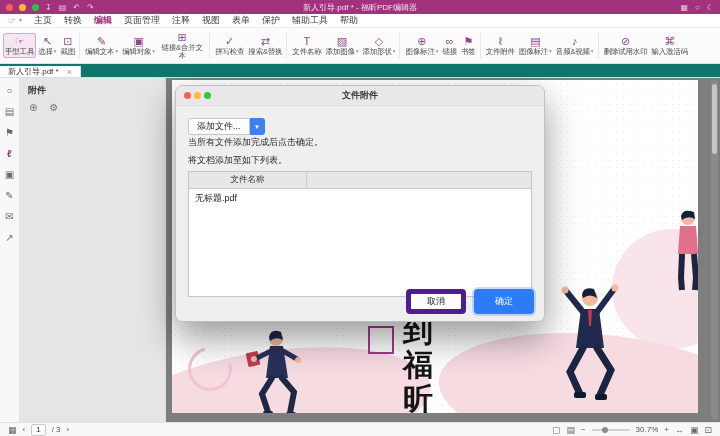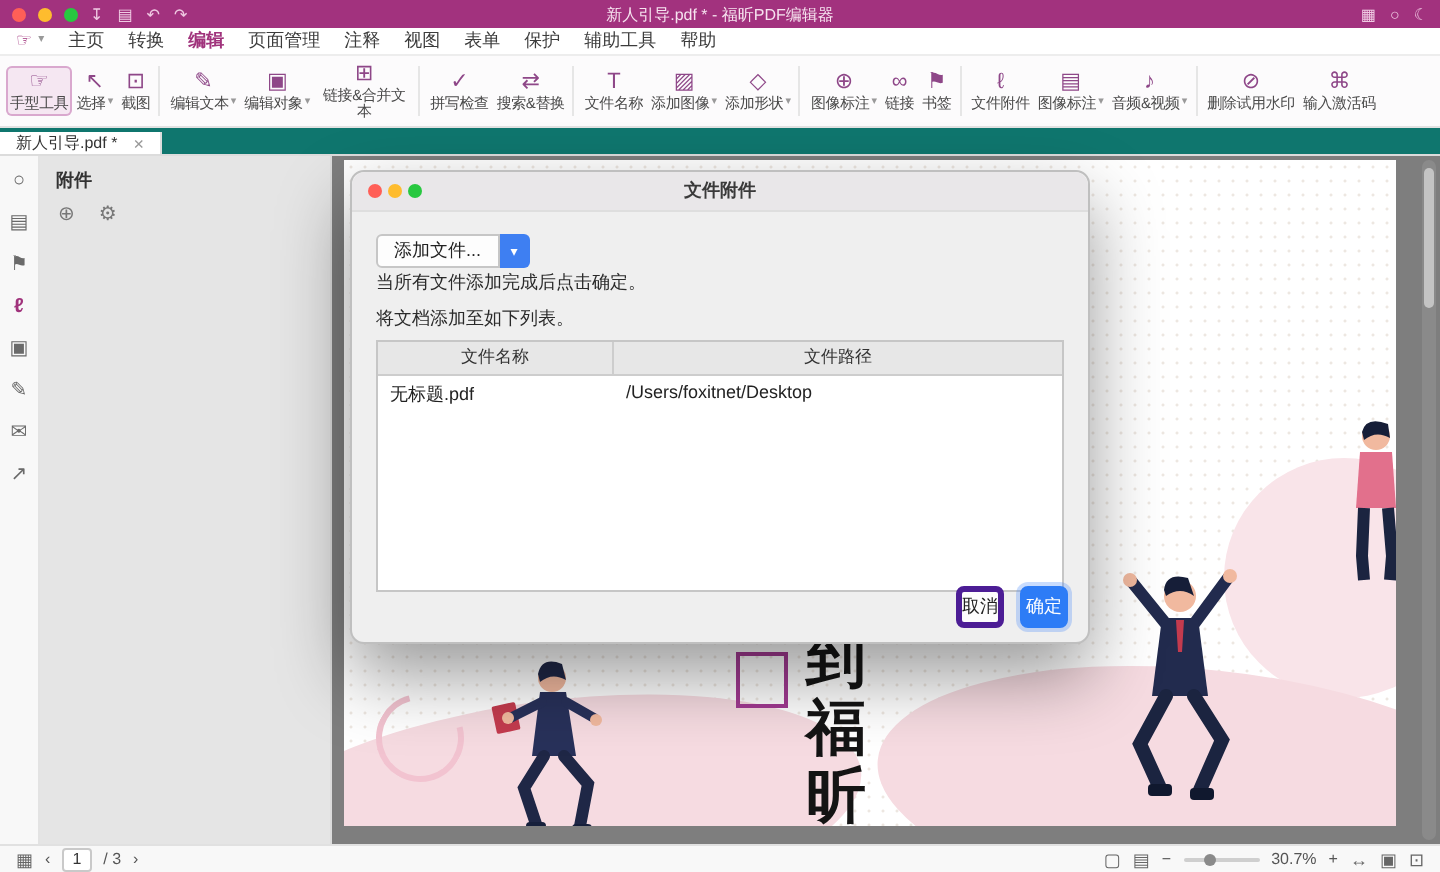--- a/index.html
+++ b/index.html
@@ -80,21 +80,21 @@
   .addfile{font-size:9px;padding:0 8px;background:#FDFDFD;border:1px solid #C6C6C6;border-radius:3px 0 0 3px;color:#222;font-family:inherit;}
   .addcaret{width:15px;background:#3E7FF2;color:#fff;border-radius:0 3px 3px 0;display:flex;align-items:center;justify-content:center;font-size:7px;}
   .hint{font-size:9px;color:#2A2A2A;margin-top:6px;line-height:1.3;}
   .attach-table{margin-top:5px;border:1px solid #C6C6C6;background:#fff;height:126px;overflow:hidden;}
   .thead{display:grid;grid-template-columns:118px 1fr;background:#E7E7E7;border-bottom:1px solid #CDCDCD;}
   .thead span{font-size:8.5px;color:#333;text-align:center;padding:2px 4px;}
   .thead span:first-child{border-right:1px solid #CDCDCD;}
   .trow{display:grid;grid-template-columns:118px 1fr;font-size:9px;color:#222;}
   .trow span{padding:3px 6px;white-space:nowrap;overflow:hidden;}
   .dlg-buttons{position:absolute;right:10px;bottom:8px;display:flex;gap:8px;}
-  .btn{font-size:9px;padding:2px 0;border-radius:4px;border:3px solid #4c1d95;background:#FDFDFD;color:#222;font-family:inherit;line-height:1.2;}
+  .btn{font-size:9px;padding:2px 16px;border-radius:4px;border:5px solid #4c1d95;background:#FDFDFD;color:#222;font-family:inherit;line-height:1.2;}
   .btn.ok{background:#2D7CF6;border-color:#2D7CF6;color:#fff;box-shadow:0 0 0 2px rgba(77,139,247,0.3);}
 
   
   .statusbar{position:absolute;left:0;right:0;bottom:0;height:14px;background:#F8F8F8;border-top:1px solid #E1E1E1;
     display:flex;align-items:center;justify-content:space-between;padding:0 8px;}
   .sb-left,.sb-right{display:flex;align-items:center;gap:6px;}
   .sb-ic{font-size:9px;line-height:10px;color:#666;}
   .sb-txt{font-size:8px;color:#555;}
   .pagebox{border:1px solid #C9C9C9;background:#fff;padding:0 4px;font-size:8px;line-height:10px;border-radius:2px;color:#333;}
   .slider{width:38px;height:2px;background:#CFCFCF;border-radius:1px;position:relative;}
@@ -402,27 +402,25 @@
     <div class="dlg-body">
       <div class="split">
         <button class="addfile">添加文件...</button>
         <span class="addcaret">▾</span>
       </div>
       <div class="hint" style="margin-top:2px;">当所有文件添加完成后点击确定。</div>
       <div class="hint">将文档添加至如下列表。</div>
       <div class="attach-table">
         <div class="thead">
           <span>文件名称</span>
-          <span>文件路径</span>
         </div>
         <div class="tbody">
 
         <div class="trow">
               <span class="c1">无标题.pdf</span>
-              <span class="c2">/Users/foxitnet/Desktop</span>
             </div>
           </div>
       </div>
       <div class="dlg-buttons">
         <button class="btn cancel">取消</button>
         <button class="btn ok">确定</button>
       </div>
     </div>
   </div>
 

